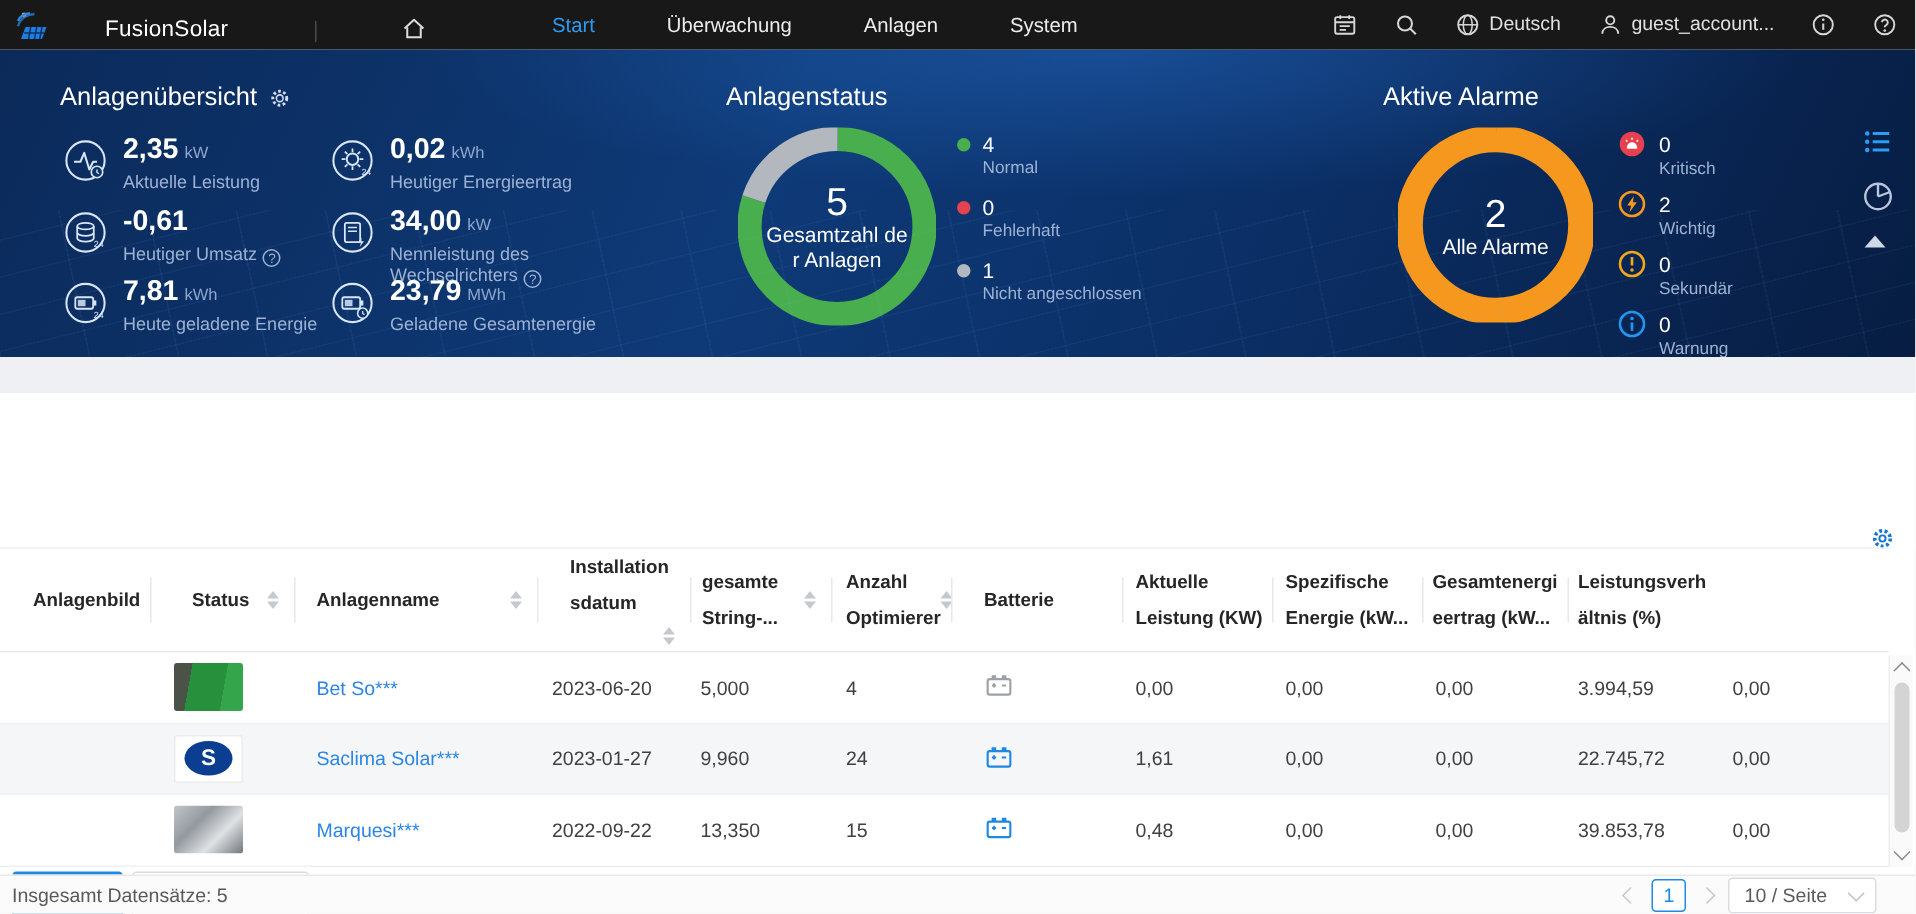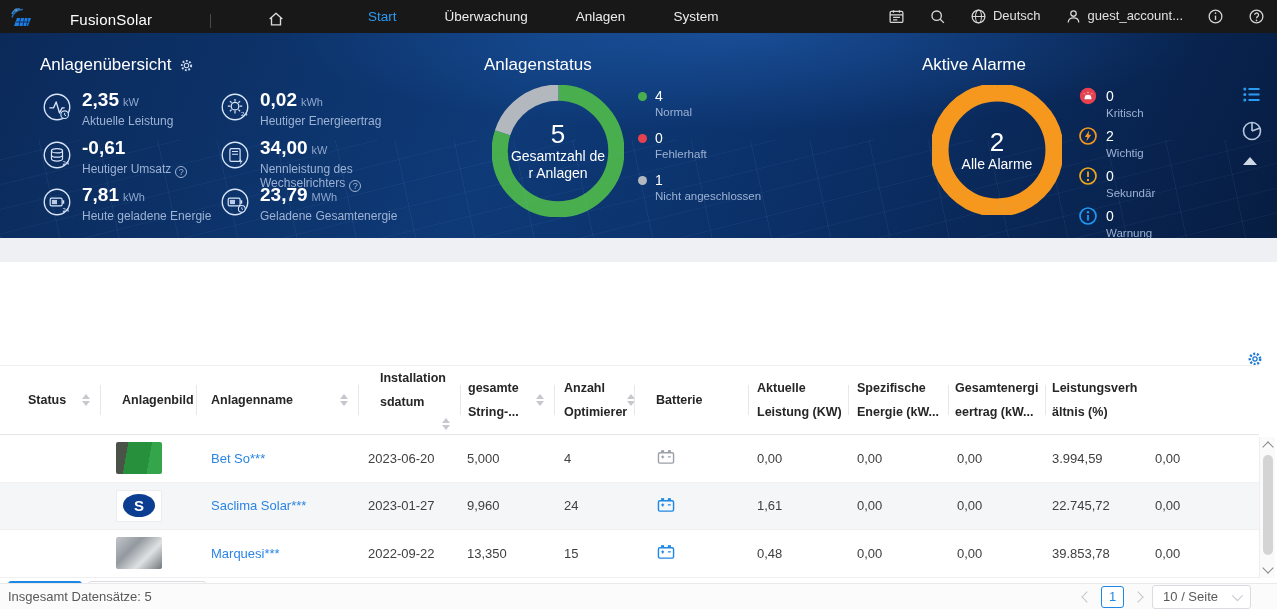--- a/index.html
+++ b/index.html
@@ -434,33 +434,33 @@
     <button class="btn btn-primary" style="left:8px;width:74px;">Suchen</button>
     <button class="btn btn-plain" style="left:88px;width:118px;">Zurücksetzen</button>
   </section>
 
   <svg class="tbl-gear" width="16" height="16" viewBox="0 0 20 20">
     <circle cx="10" cy="10" r="6.5" stroke="#1976d2" stroke-width="3" fill="none" stroke-dasharray="2.5 2.1"></circle>
     <circle cx="10" cy="10" r="2.6" stroke="#1976d2" stroke-width="1.6" fill="none"></circle>
   </svg>
 
   <div class="thead grid-cols">
+    <div class="th" style="padding-left:22px;">
+      <div class="hlines">
+          <span>Anlagenbild</span>
+        </div>
+    </div>
     <div class="th" style="padding-left:28px;">
       <div class="hlines">
           <span>Status</span>
         </div>
       <span class="sort">
           <i class="up"></i>
           <i class="dn"></i>
         </span>
-    </div>
-    <div class="th" style="padding-left:22px;">
-      <div class="hlines">
-          <span>Anlagenbild</span>
-        </div>
     </div>
     <div class="th" style="padding-left:15px;">
       <div class="hlines">
           <span>Anlagenname</span>
         </div>
       <span class="sort">
           <i class="up"></i>
           <i class="dn"></i>
         </span>
     </div>

